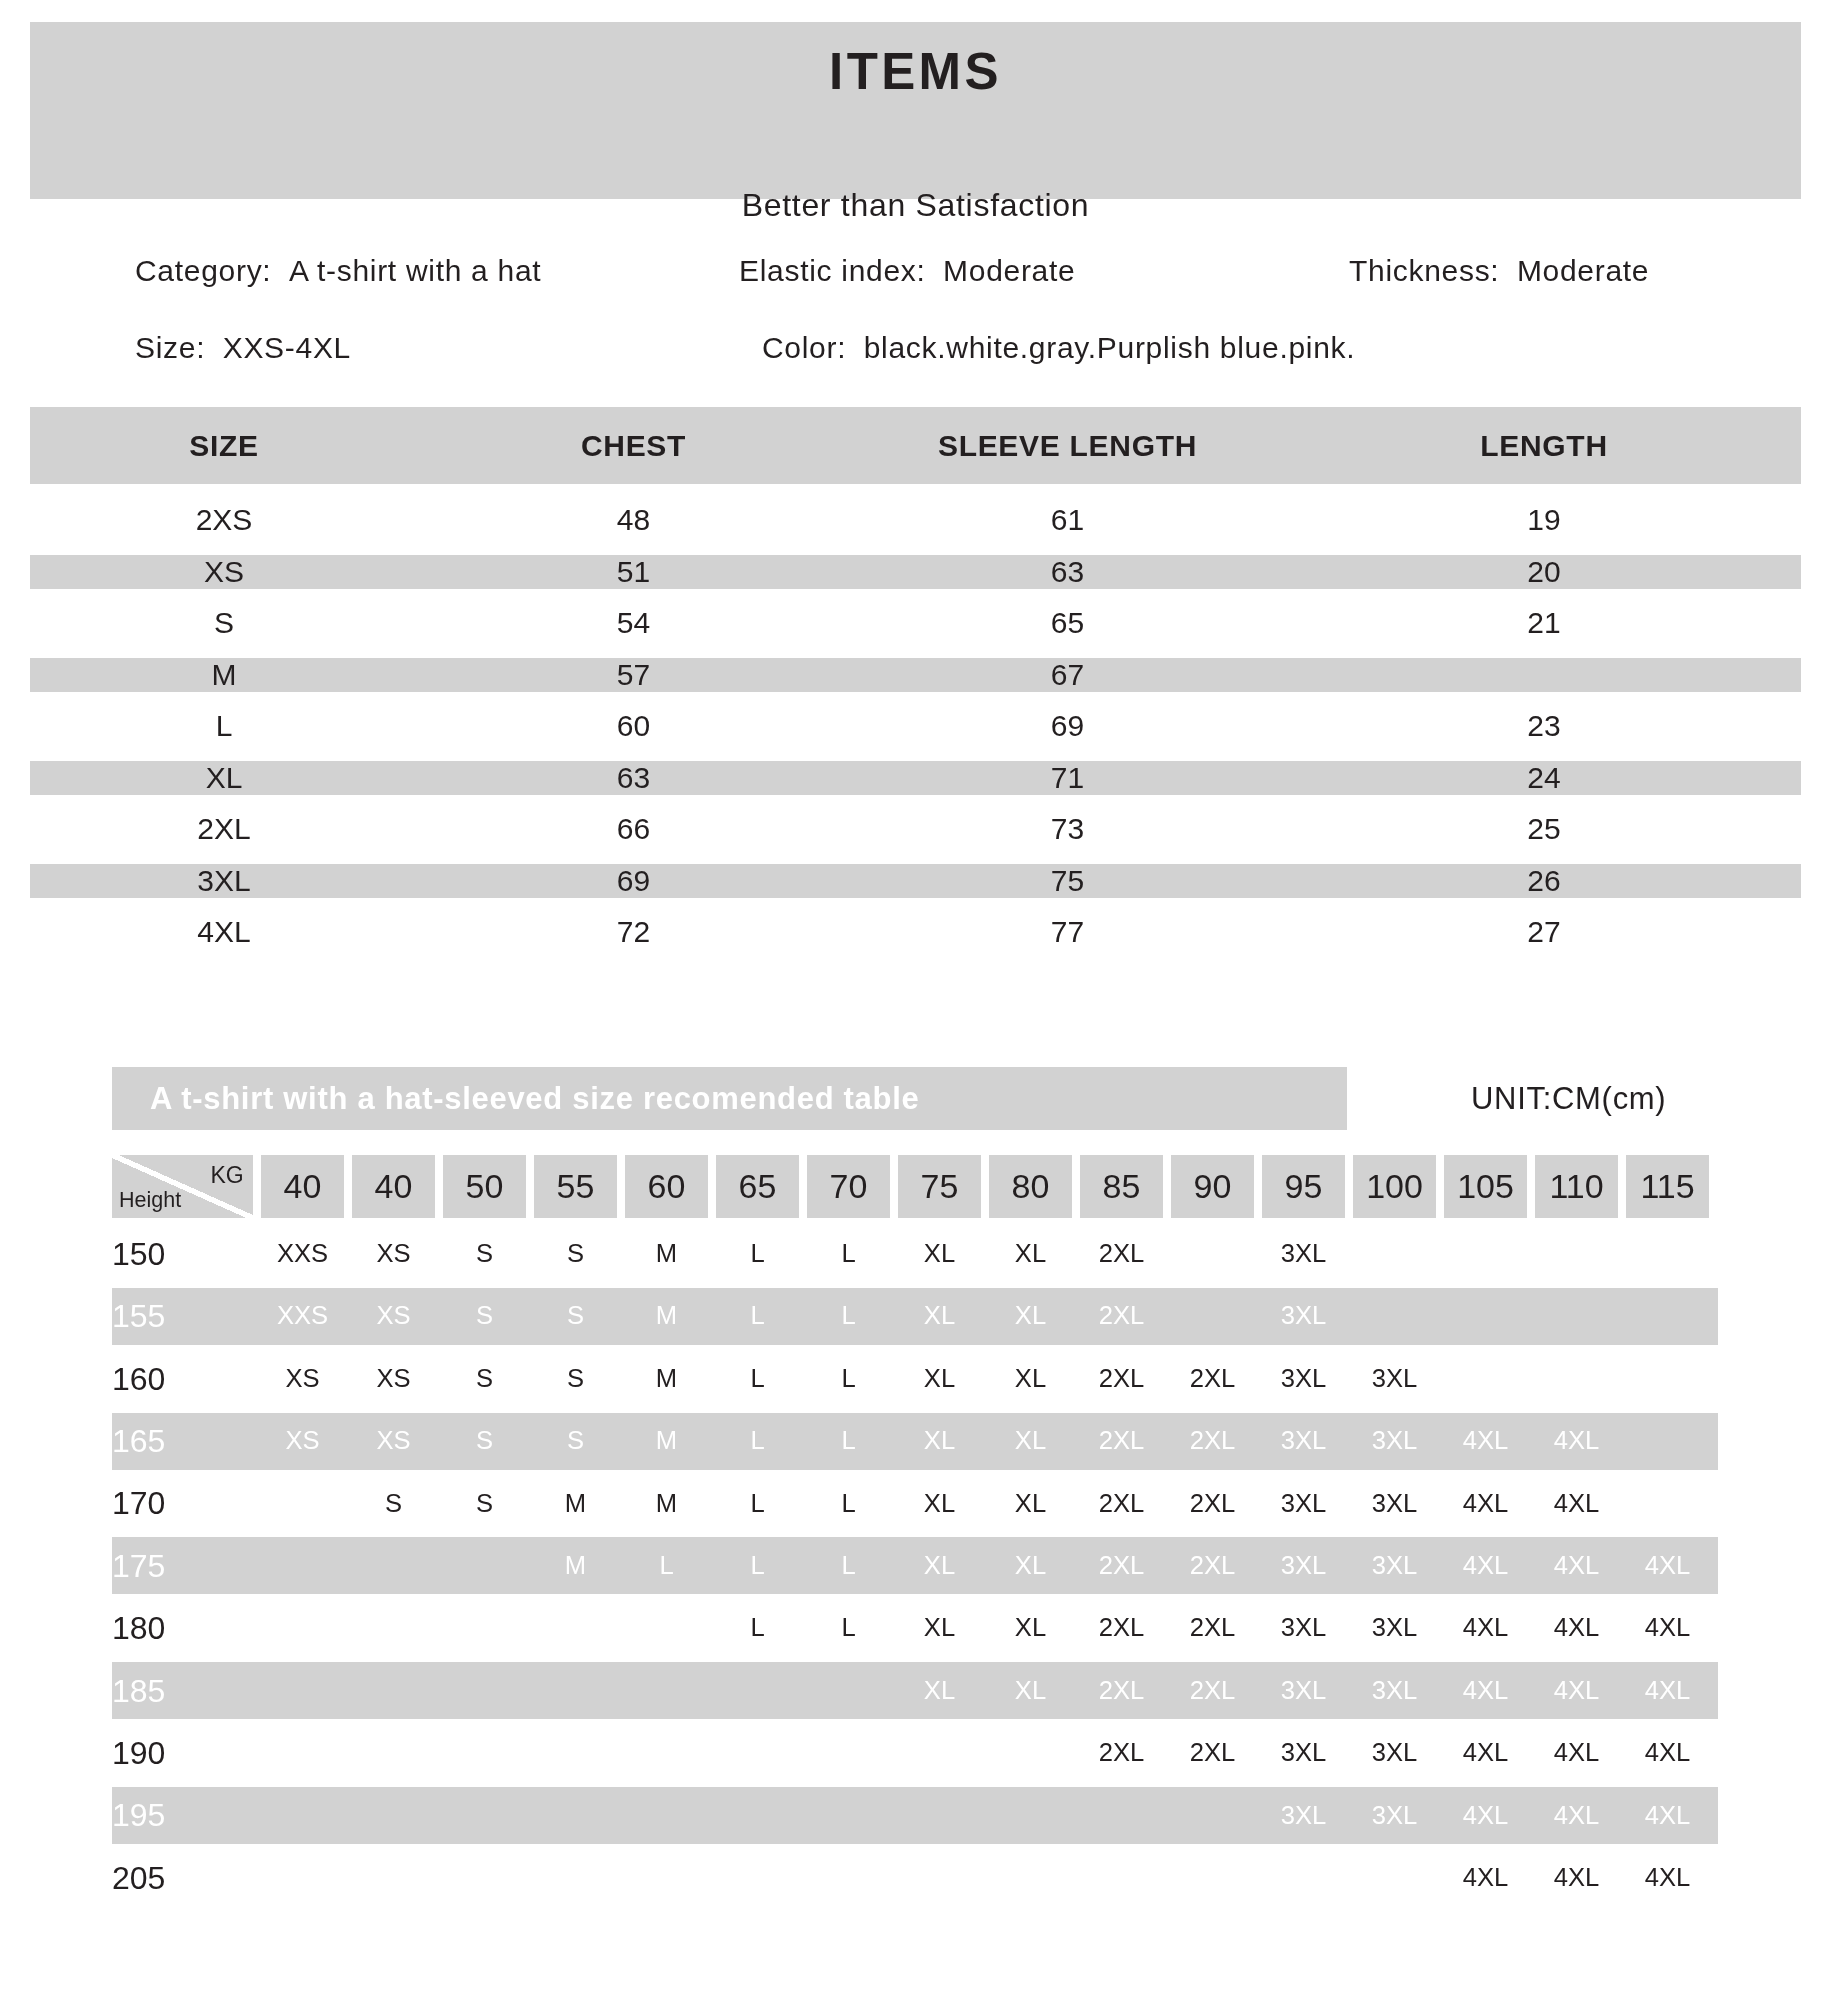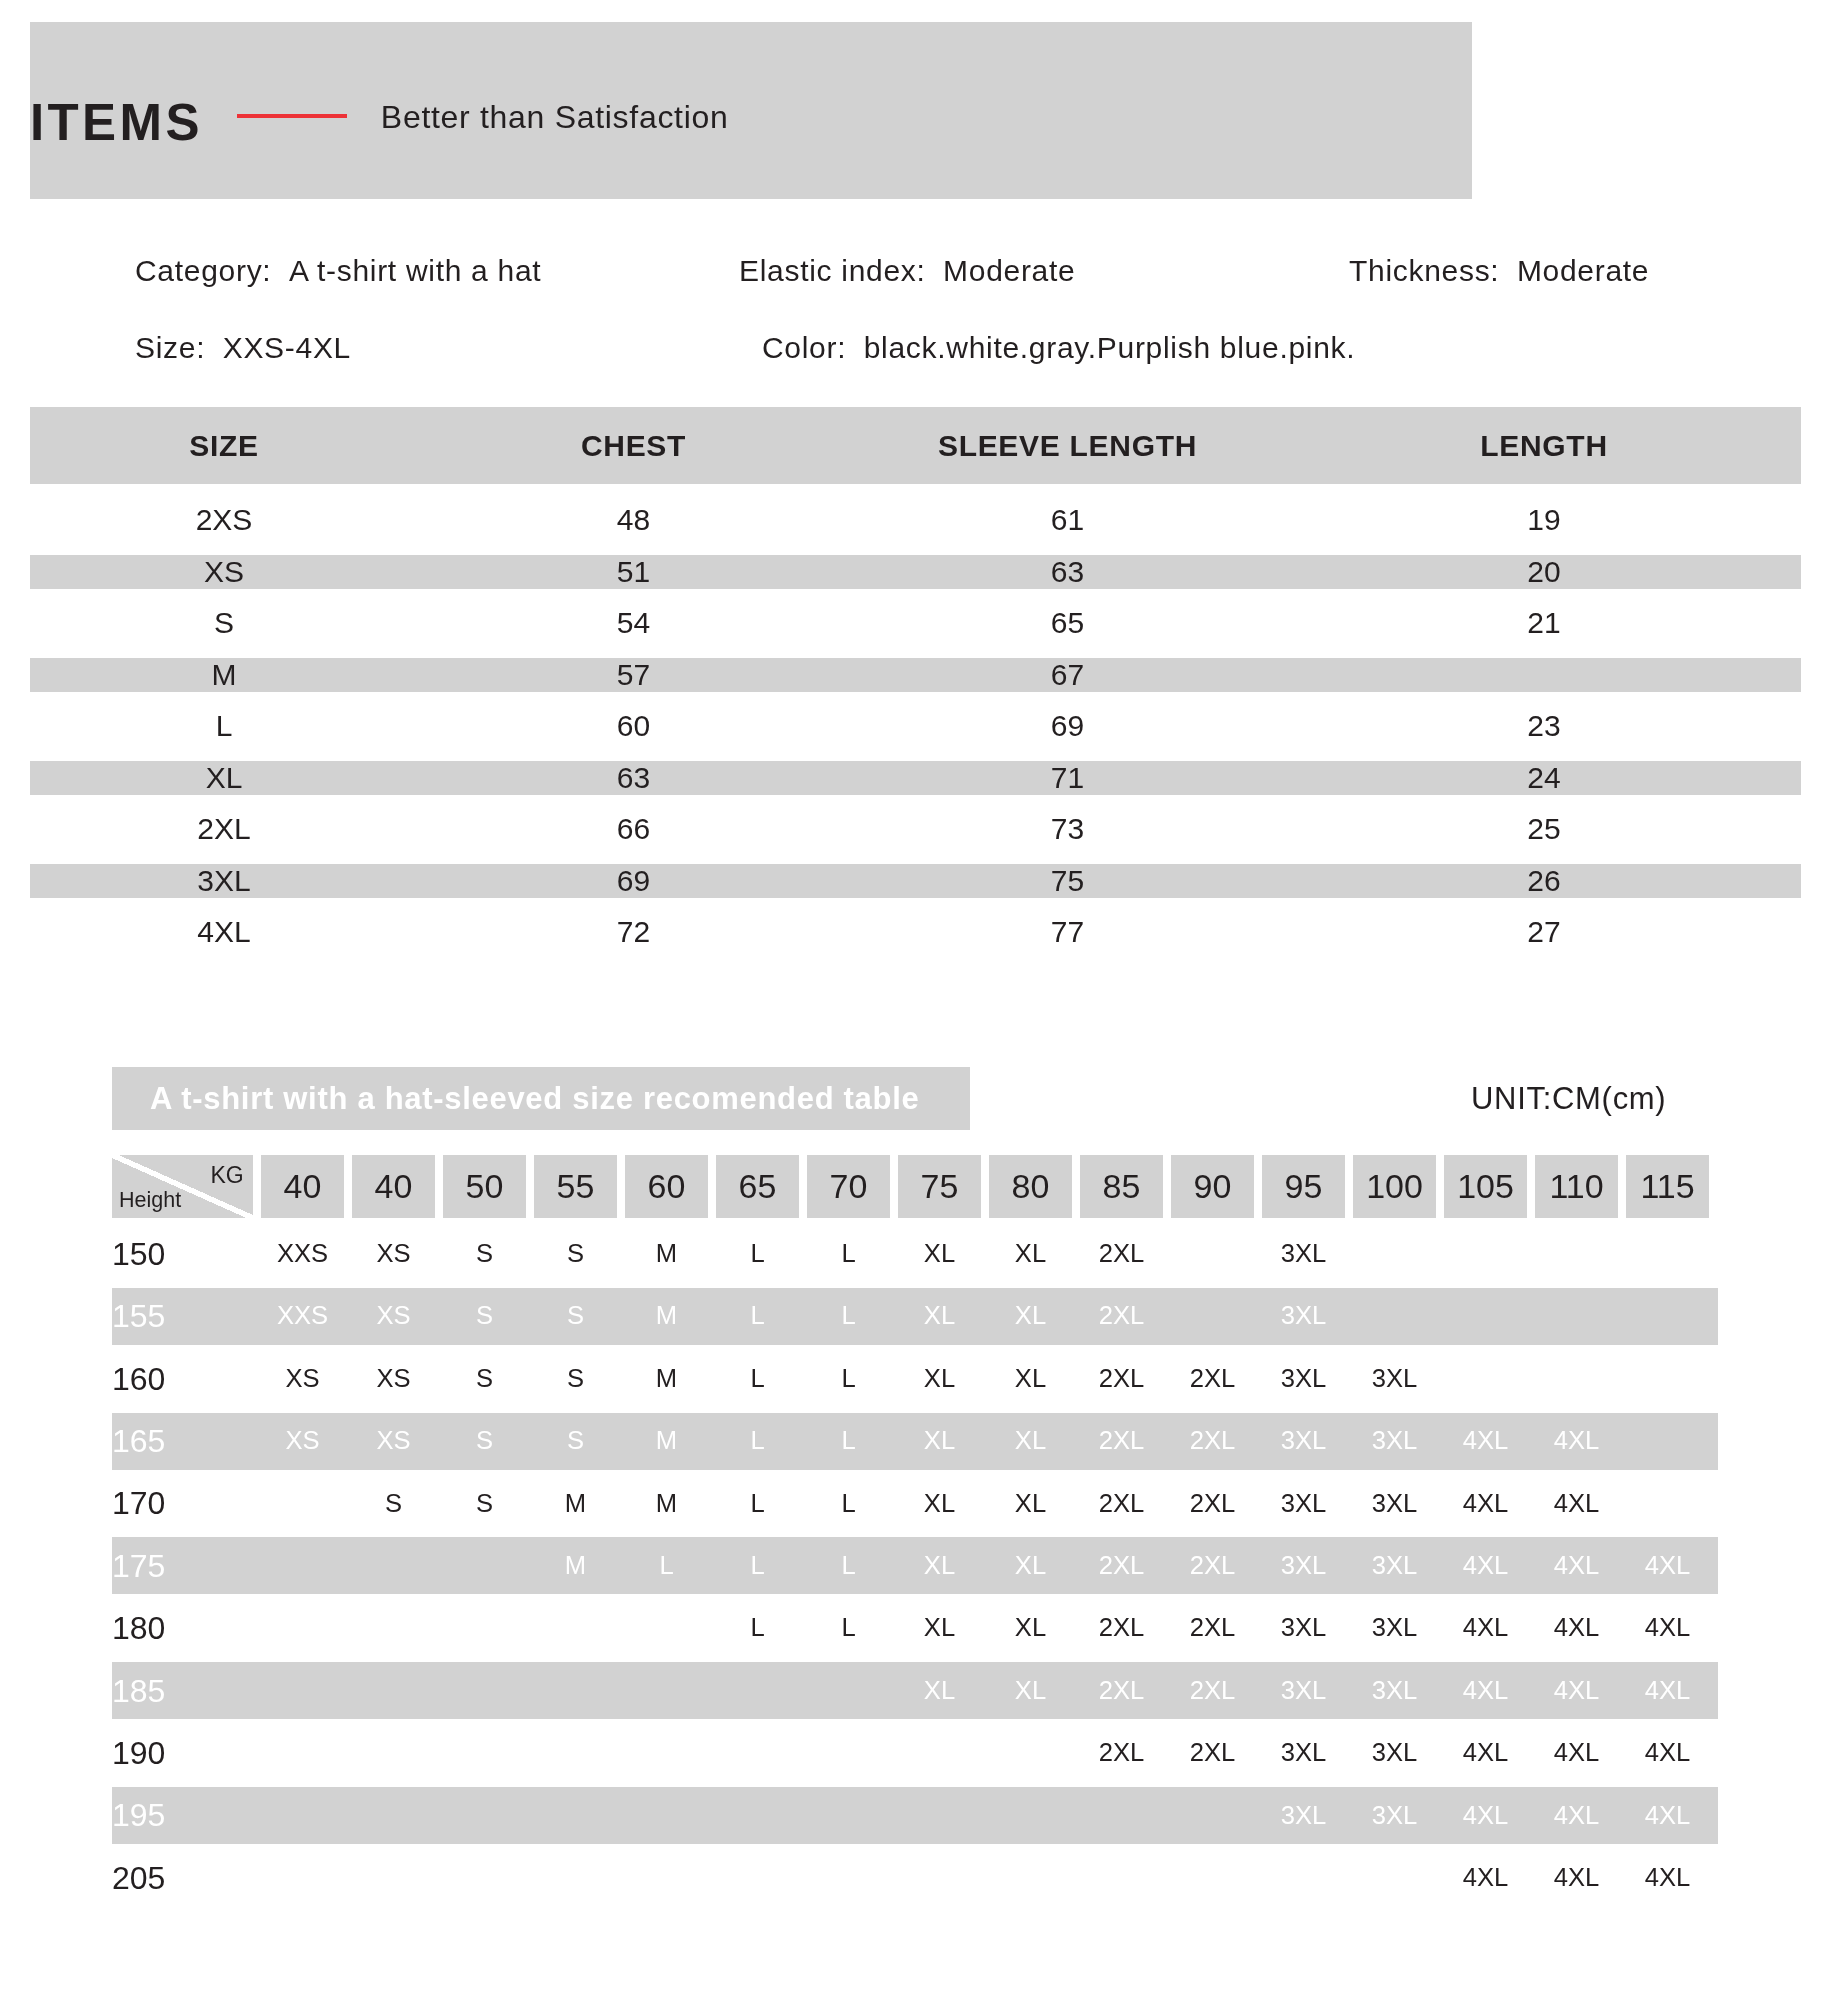--- a/index.html
+++ b/index.html
@@ -6,22 +6,22 @@
     --gray:#d2d2d2;
     --ink:#231f20;
     --red:#ed3237;
     --white:#ffffff;
   }
   html,body{margin:0;padding:0;background:#fff;}
   body{font-family:"Liberation Sans","DejaVu Sans",sans-serif;color:var(--ink);}
   #page{position:relative;width:1831px;height:2015px;background:#fff;overflow:hidden;}
 
   
-  .banner{position:absolute;left:30px;top:22px;width:1442px;height:177px;background:var(--gray);
-          display:flex;flex-direction:row;align-items:center;gap:34px;}
+  .banner{position:absolute;left:30px;top:22px;width:1771px;height:177px;background:var(--gray);
+          display:flex;flex-direction:column;align-items:center;gap:34px;}
   .brand-title{font-size:51px;font-weight:bold;letter-spacing:3.4px;line-height:1;margin-top:24px;}
   .brand-underline{width:110px;height:4px;background:var(--red);margin-top:10.8px;}
   .brand-subtitle{font-size:32px;line-height:1;margin-top:13.5px;letter-spacing:0.7px;text-align:center;}
 
   
   .info-item{position:absolute;font-size:30px;line-height:1;white-space:nowrap;letter-spacing:0.7px;}
   .info-item .val{margin-left:17.5px;}
   #info-category{left:135px;top:256px;}
   #info-elastic{left:739px;top:256px;}
   #info-thickness{left:1349px;top:256px;}
@@ -31,21 +31,21 @@
   
   .t1-head{position:absolute;left:30px;top:407px;width:1771px;height:77px;background:var(--gray);
            display:grid;grid-template-columns:388px 431px 437px 516px;align-items:center;}
   .t1-head div{text-align:center;font-weight:bold;font-size:30px;letter-spacing:0.7px;}
   #t1-rows{position:absolute;left:30px;top:503px;width:1771px;}
   .trow{display:grid;grid-template-columns:388px 431px 437px 516px;height:34px;margin-bottom:17.5px;align-items:center;}
   .trow.stripe{background:var(--gray);}
   .tcell{text-align:center;font-size:30px;line-height:1;}
 
   
-  .t2-title{position:absolute;left:112px;top:1067px;width:858px;height:63px;background:var(--gray);
+  .t2-title{position:absolute;left:112px;top:1067px;width:1235px;height:63px;background:var(--gray);
             color:var(--white);font-size:31px;font-weight:bold;line-height:63px;padding-left:38px;
             box-sizing:border-box;letter-spacing:0.7px;white-space:nowrap;}
   .t2-unit{position:absolute;left:1471px;top:1067px;height:63px;line-height:63px;font-size:31px;letter-spacing:0.7px;}
 
   #t2{position:absolute;left:112px;top:1155px;width:1606px;}
   .t2-grid{display:grid;grid-template-columns:141px repeat(16,83px);column-gap:8px;}
   #t2-head{height:63px;}
   .corner-cell{position:relative;height:63px;
     background:
       linear-gradient(to bottom left,

